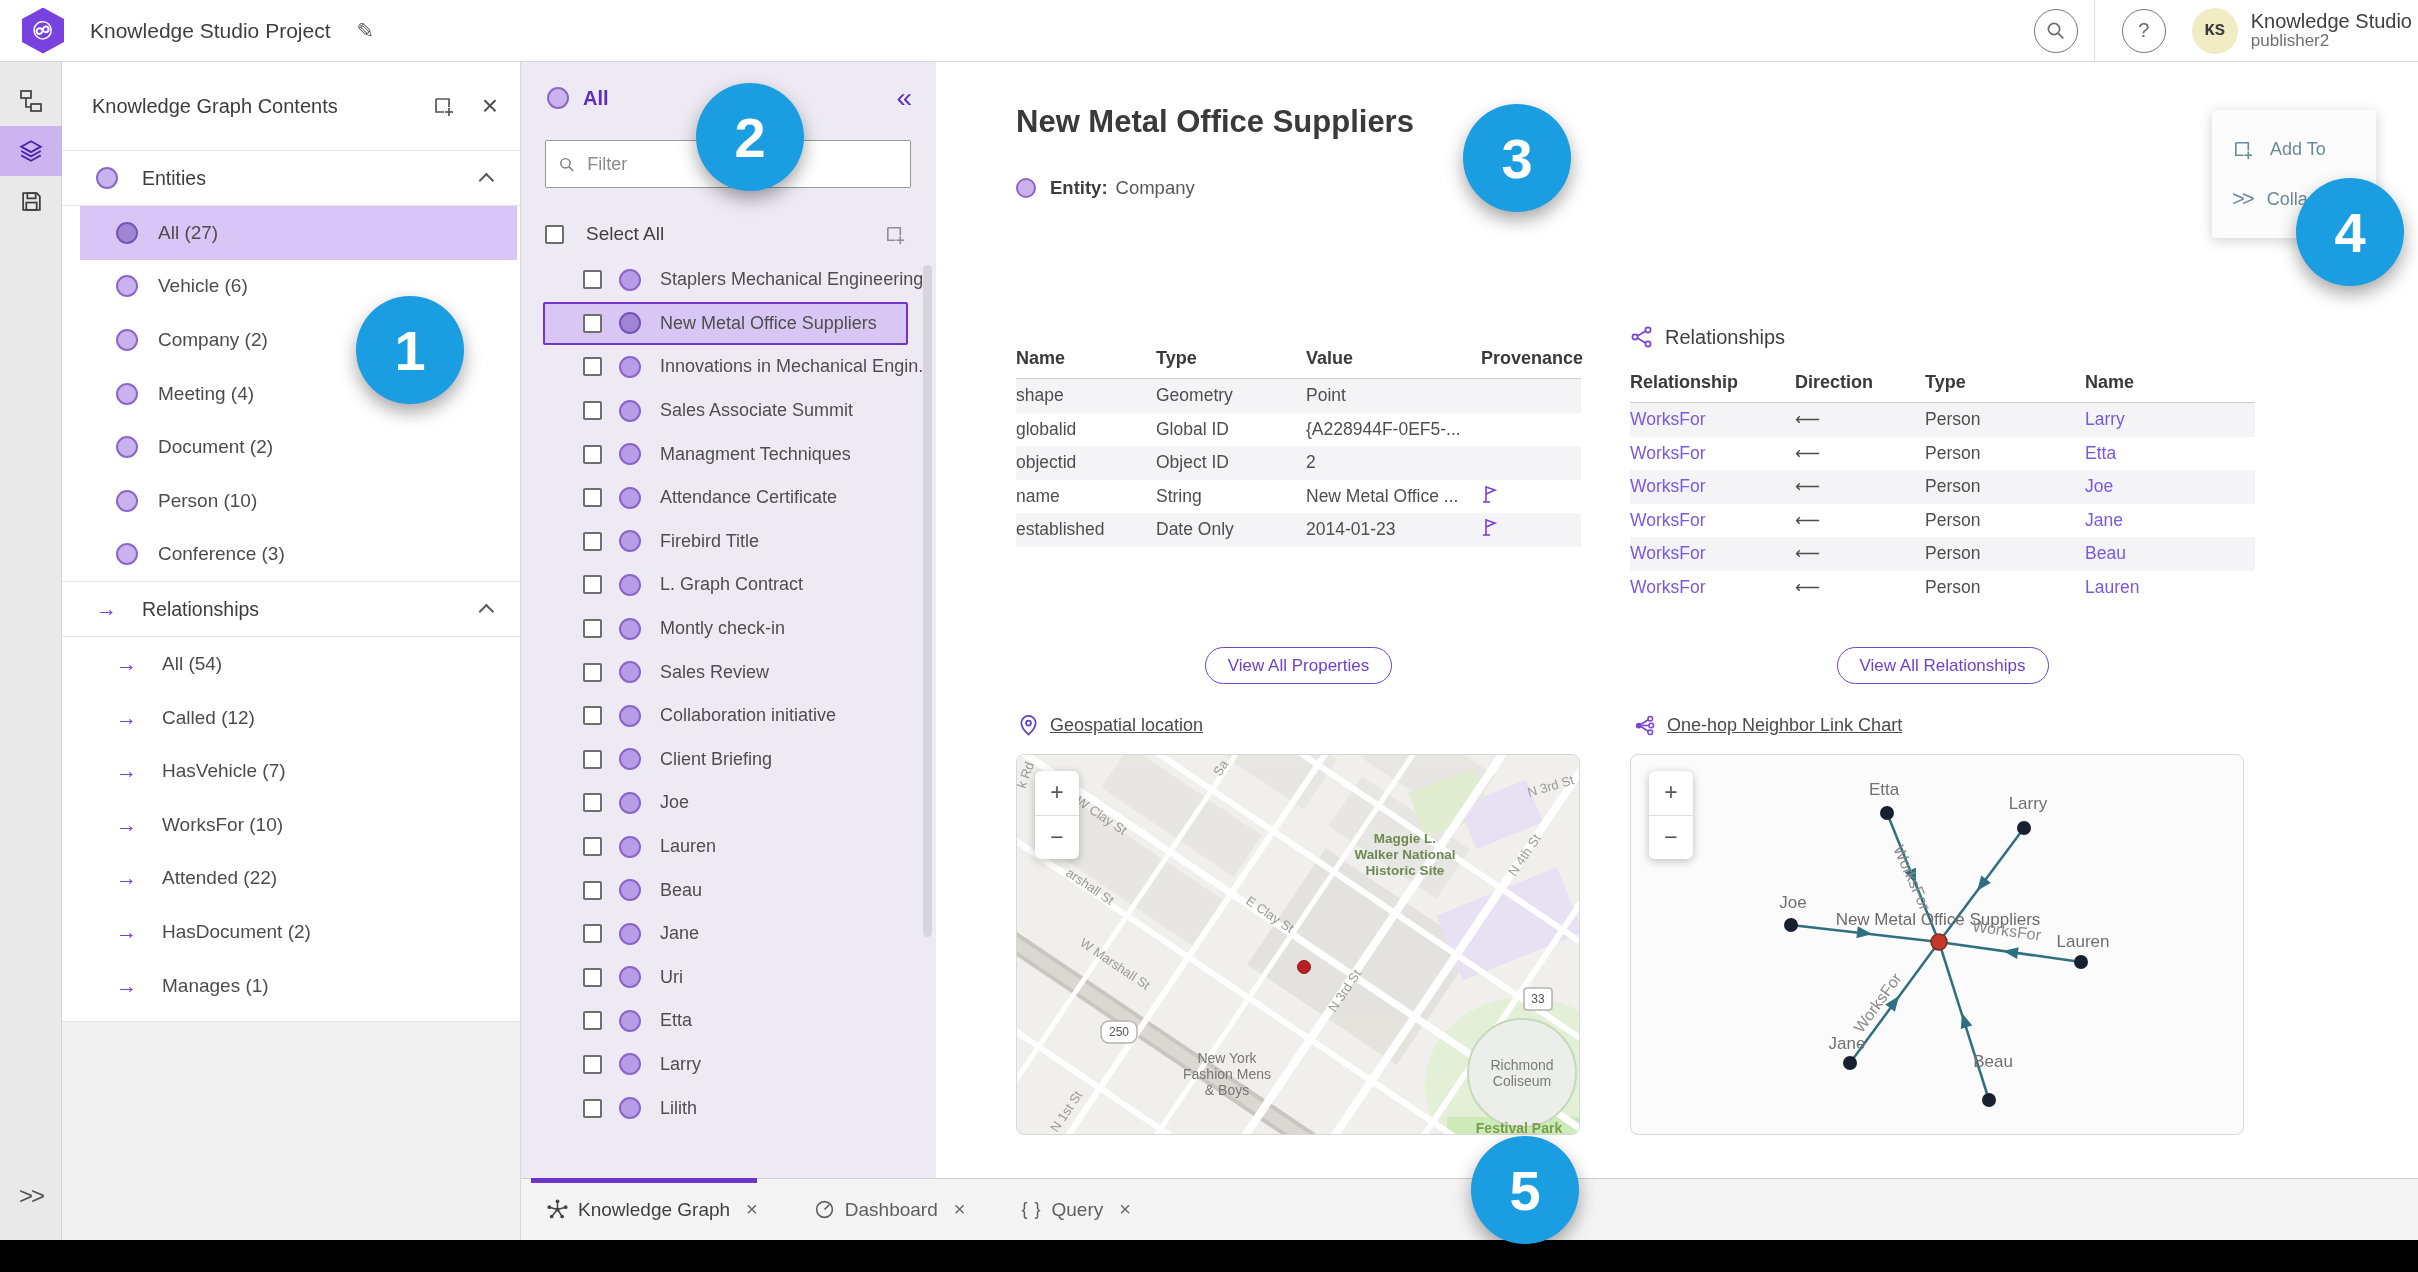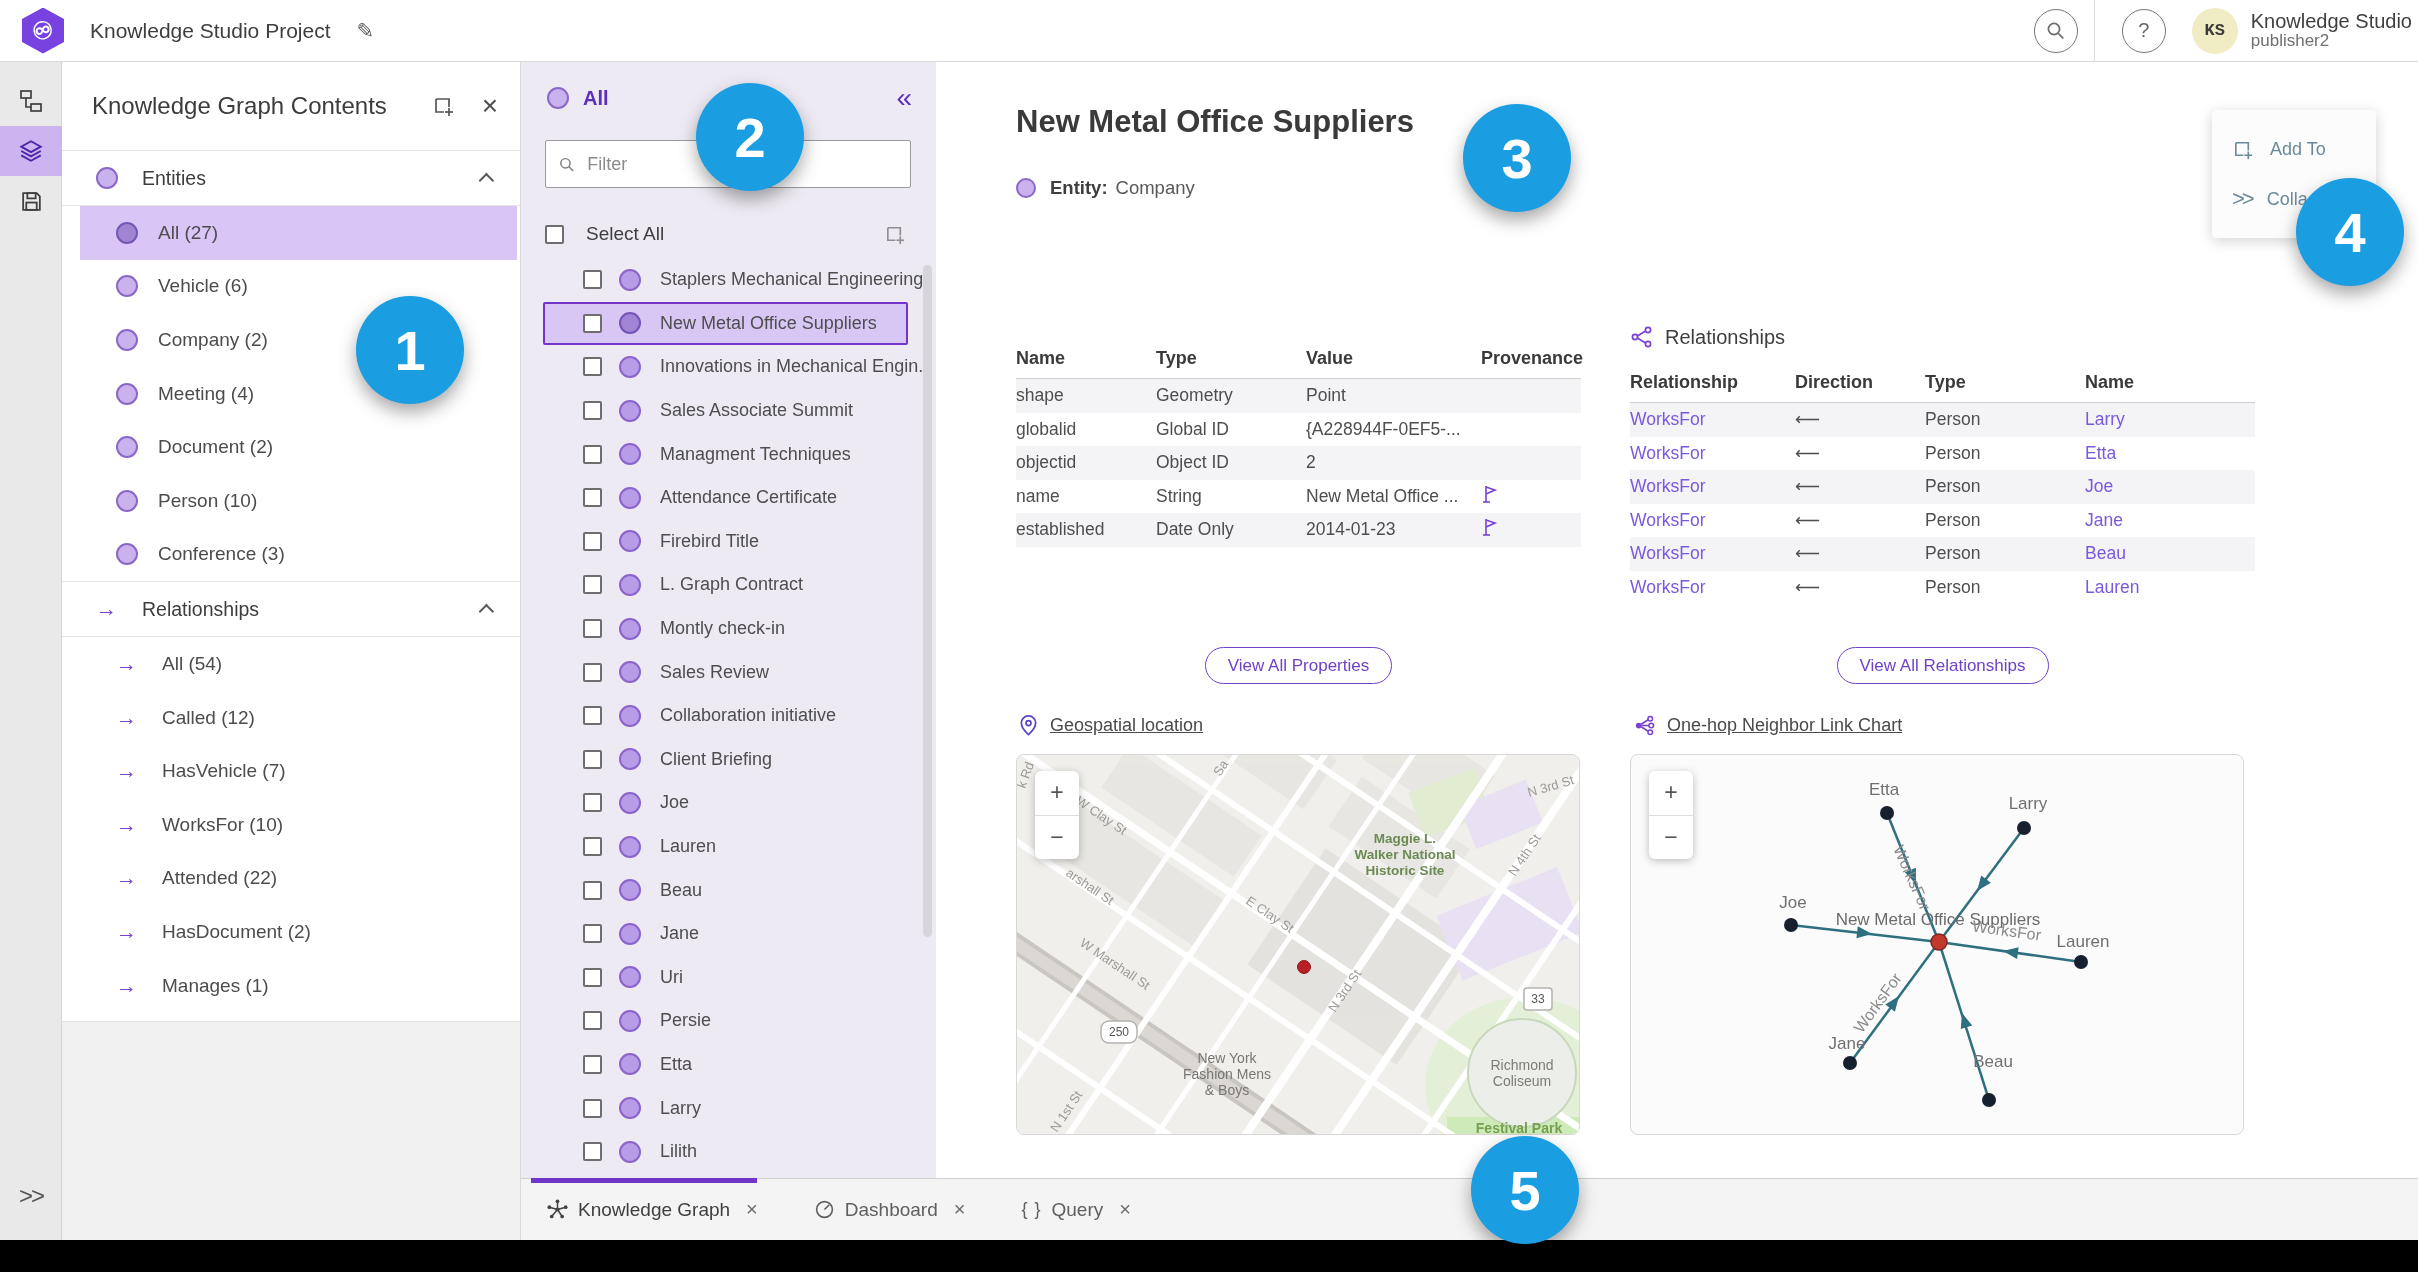--- a/index.html
+++ b/index.html
@@ -30,21 +30,21 @@
   .rail { position:absolute; left:0; top:62px; width:62px; height:1178px; background:#eae9e9; border-right:1px solid #d4d4d4; z-index:3; }
   .rail-icon { width:62px; height:50px; display:flex; align-items:center; justify-content:center; }
   .rail-icon.schema { margin-top:14px; }
   .rail-icon.sel { background:#cbb4f0; }
   .rail-expand { position:absolute; left:0; bottom:30px; width:62px; text-align:center;
     font-size:24px; color:#555; letter-spacing:-2px; }
   
   .panel1 { position:absolute; left:62px; top:62px; width:459px; height:1178px; background:#f1f0f0; border-right:1px solid #d9d9d9; z-index:2; }
   .panel1-white { position:absolute; left:0; top:0; width:100%; height:960px; background:#fff; border-bottom:1px solid #e2e2e2; }
   .p1-header { height:88px; display:flex; align-items:center; padding:0 22px 0 30px; }
-  .p1-title { font-size:24px; color:#3c3c3c; }
+  .p1-title { font-size:20px; color:#3c3c3c; }
   .p1-header .spacer { flex:1; }
   .iconbtn { background:none; border:none; cursor:pointer; display:flex; align-items:center; justify-content:center; padding:4px; }
   .close-x { font-size:28px; color:#4f4f4f; line-height:20px; margin-left:22px; }
   .sec-header { height:56px; display:flex; align-items:center; padding:0 26px 0 34px;
     border-top:1px solid #e4e4e4; border-bottom:1px solid #e4e4e4; }
   .sec-title { font-size:19.5px; color:#3d3d3d; margin-left:24px; }
   .chev-up { width:11px; height:11px; border-left:2px solid #5a5a5a; border-top:2px solid #5a5a5a;
     transform:rotate(45deg) translateY(3px); margin-left:auto; }
   .dot { width:22px; height:22px; border-radius:50%; background:#c9b2ee; border:2px solid #8a68c8; flex:none; }
   .rel-arrow { color:#7a42d4; font-size:21px; width:26px; flex:none; }
@@ -396,25 +396,20 @@
           <span class="li-label">Jane</span>
         </div>
         <div class="li">
           <span class="cb"></span>
           <span class="dot2"></span>
           <span class="li-label">Uri</span>
         </div>
         <div class="li">
           <span class="cb"></span>
           <span class="dot2"></span>
-          <span class="li-label">Persie</span>
-        </div>
-        <div class="li">
-          <span class="cb"></span>
-          <span class="dot2"></span>
           <span class="li-label">Etta</span>
         </div>
         <div class="li">
           <span class="cb"></span>
           <span class="dot2"></span>
           <span class="li-label">Larry</span>
         </div>
         <div class="li">
           <span class="cb"></span>
           <span class="dot2"></span>

